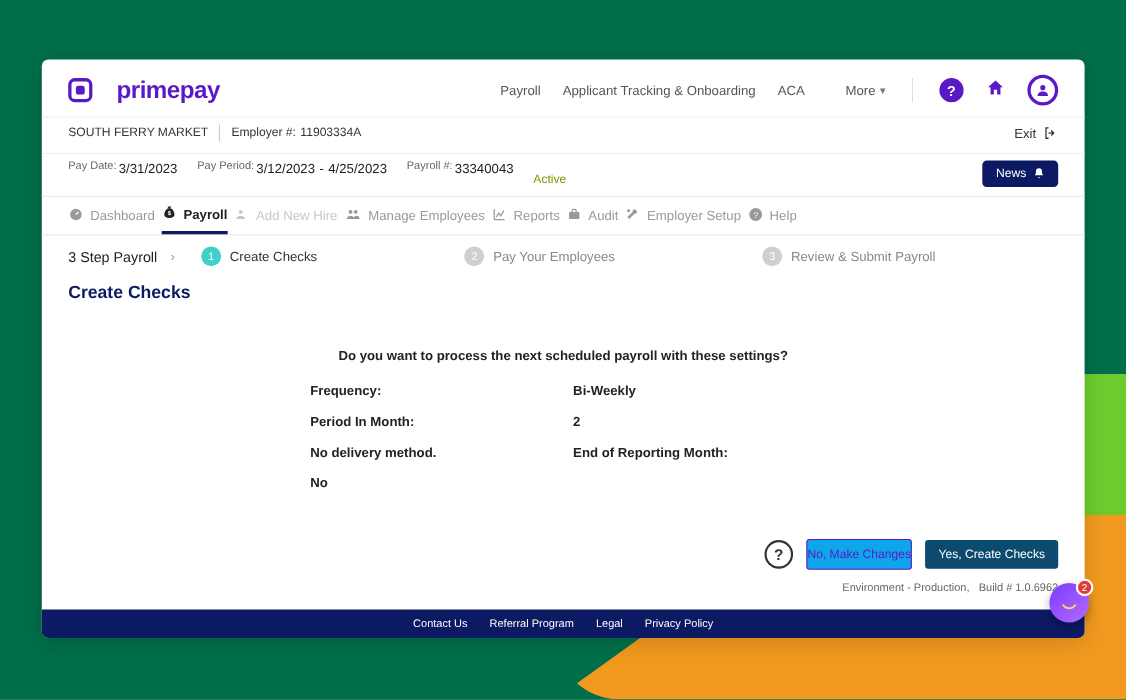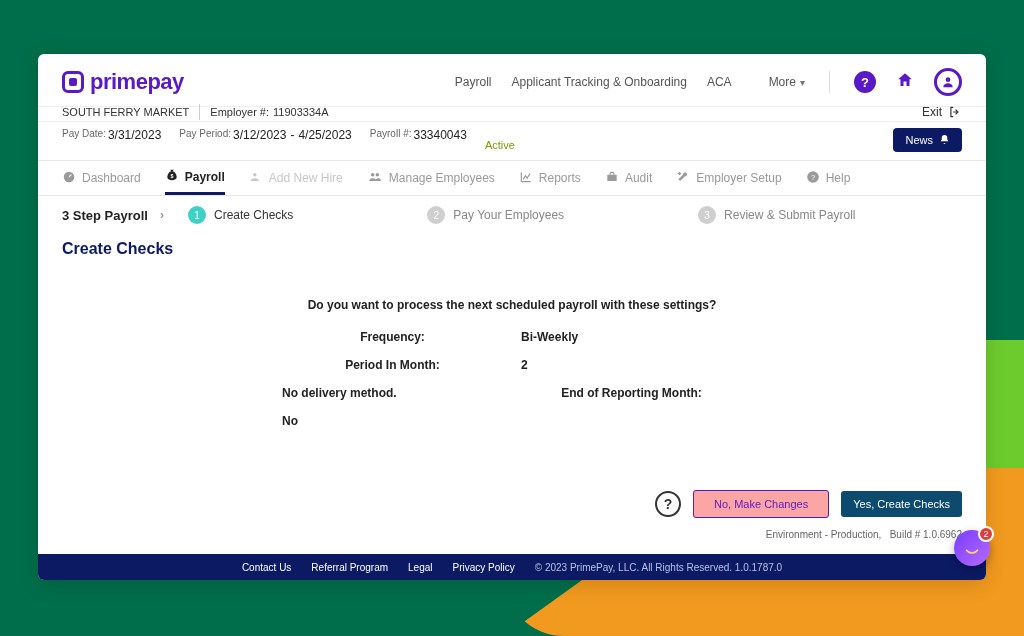--- a/index.html
+++ b/index.html
@@ -1,61 +1,61 @@
 <!DOCTYPE html>
 <html><head>
 <meta charset="utf-8">
 <style>
   * { box-sizing: border-box; margin: 0; padding: 0; }
   html, body { width: 1024px; height: 636px; font-family: Arial, Helvetica, sans-serif; background: #006e4a; overflow: hidden; }
   .frame { position: absolute; left: 38px; top: 54px; width: 948px; height: 526px; background: #fff; border-radius: 6px; box-shadow: 0 4px 20px rgba(0,0,0,.15); display: flex; flex-direction: column; }
   .topbar { display: flex; align-items: center; padding: 14px 24px 10px 24px; }
-  .logo { display: flex; align-items: center; gap: 6px; }
+  .logo { display: flex; align-items: center; gap: 22px; }
   .logo-mark { width: 22px; height: 22px; border: 3px solid #5a19c7; border-radius: 6px; position: relative; }
   .logo-mark::after { content:""; position:absolute; left:4px; top:4px; width:8px; height:8px; background:#5a19c7; border-radius:2px; }
   .logo-text { font-size: 22px; font-weight: 700; color: #5a19c7; letter-spacing: -0.5px; }
   .topnav { margin-left: auto; display: flex; align-items: center; gap: 20px; font-size: 12px; color: #555; }
   .topnav-item { cursor: pointer; }
   .more { display:flex; align-items:center; gap:4px;padding-left:17px; }
   .chev { font-size:10px; color:#777; }
   .divider-v { width:1px; height:22px; background:#ddd; margin:0 4px; }
   .icon-circle { width:22px; height:22px; border-radius:50%; display:flex; align-items:center; justify-content:center; }
   .help-icon-top { background:#5a19c7; color:#fff; font-size:13px; font-weight:700; }
   .home-icon { color:#5a19c7; font-size:16px; }
   .avatar-ring { width:28px; height:28px; border:3px solid #5a19c7; border-radius:50%; display:flex; align-items:center; justify-content:center; color:#5a19c7; font-size:14px; }
-  .subhead { display:flex; align-items:center; padding:0 24px 4px 24px; border-top:1px solid #eee; border-bottom:1px solid #eee; height:16px; font-size:11px; color:#333; }
+  .subhead { display:flex; align-items:center; padding:0 24px 4px 24px; border-top:1px solid #eee; border-bottom:1px solid #eee; height:34px; font-size:11px; color:#333; }
   .subhead .sep { width:1px; height:16px; background:#ccc; margin:0 10px; }
   .exit { margin-left:auto; display:flex; align-items:center; gap:6px; font-size:12px; color:#333; cursor:pointer; }
   .inforow { display:flex; align-items:flex-start; padding:6px 24px 8px 24px; gap:18px; font-size:11px; }
   .info-col { display:flex; flex-direction:row; gap:2px; }
   .info-label { color:#666; font-size:10px; }
   .info-val { color:#222; font-size:12px; }
   .pay-period-vals { display:flex; gap:4px; align-items:center; }
   .active-tag { color:#7a9a00; font-size:11px; align-self:flex-end; padding-bottom:1px; }
   .news-btn { margin-left:auto; background:#0b1a63; color:#fff; border:none; border-radius:4px; padding:6px 12px; font-size:11px; display:flex; align-items:flex-start; gap:6px; cursor:pointer; }
-  .tabbar { display:flex; align-items:center; gap:24px; padding:0 24px; border-top:1px solid #e8e8e8; border-bottom:1px solid #e8e8e8; height:36px; font-size:12px; color:#9a9a9a; }
+  .tabbar { display:flex; align-items:center; gap:6px; padding:0 24px; border-top:1px solid #e8e8e8; border-bottom:1px solid #e8e8e8; height:36px; font-size:12px; color:#9a9a9a; }
   .tab { display:flex; align-items:center; gap:6px; cursor:pointer; height:100%; }
   .tab.active { color:#222; border-bottom:3px solid #0b1a63; font-weight:700; }
   .tab-icon { font-size:13px; }
   .steps { display:flex; align-items:center; padding:10px 24px; font-size:12px; color:#888; gap:24px; }
-  .steps .title { color:#222; font-weight:700; font-size:13px; display:flex; align-items:center; gap:12px; }
+  .steps .title { color:#222; font-weight:400; font-size:13px; display:flex; align-items:center; gap:12px; }
   .steps .title .arrow { color:#999; font-size:12px; }
   .step { display:flex; align-items:center; gap:8px; }
   .step-num { width:18px; height:18px; border-radius:50%; background:#cfcfcf; color:#fff; font-size:10px; display:flex; align-items:center; justify-content:center; }
   .step.active .step-num { background:#3fd1c8; }
   .step.active { color:#333; }
   .content { padding:6px 24px 0 24px; flex:1; position:relative; }
   .page-title { color:#0b1a63; font-weight:700; font-size:16px; margin-bottom:40px; }
   .prompt { text-align:center; font-size:12px; font-weight:700; color:#222; margin-bottom:18px; }
   .kv-grid { display:grid; grid-template-columns: 1fr 1fr; column-gap:18px; row-gap:14px; width:460px; margin:0 auto; font-size:12px; }
-  .kv-label { text-align:center; font-weight:700; color:#222; }
+  .kv-label { text-align:left; font-weight:700; color:#222; }
   .kv-val { text-align:left; color:#222;font-weight:bold; }
   .action-row { position:absolute; right:24px; bottom:36px; display:flex; align-items:center; gap:12px; }
   .qmark { width:26px; height:26px; border:2px solid #333; border-radius:50%; display:flex; align-items:center; justify-content:center; font-weight:700; font-size:14px; color:#333; cursor:pointer; }
-  .btn-outline { border:1px solid #5a19c7; background:#fca5a5; color:#5a19c7; padding:7px 20px; font-size:11px; border-radius:3px; cursor:pointer; }
+  .btn-outline { border:1px solid #5a19c7; background:#0ea5e9; color:#5a19c7; padding:7px 0; font-size:11px; border-radius:3px; cursor:pointer; }
   .btn-solid { border:none; background:#0c4a6e; color:#fff; padding:7px 12px; font-size:11px; border-radius:3px; cursor:pointer; }
   .env { position:absolute; right:24px; bottom:14px; font-size:10px; color:#666; }
   .footer { background:#0b1a63; color:#fff; font-size:10px; height:26px; display:flex; align-items:center; justify-content:center; gap:20px; border-radius:0 0 6px 6px; }
   .footer .link { cursor:pointer; }
   .footer .copy { color:#b9c0e6; }
   
   .shape-green { position:absolute; right:0; top:340px; width:72px; height:140px; background:#6dcb2d; border-top-left-radius:30px; }
   .shape-orange { position:absolute; right:0; top:468px; width:520px; height:168px; background:#f29a1f; clip-path: polygon(100% 0, 100% 100%, 0 100%, 45% 0); border-bottom-left-radius:60px; }
   .chat-bubble { position:absolute; right:34px; bottom:70px; width:36px; height:36px; border-radius:50%; background: linear-gradient(135deg,#7a3cff,#b36bff); display:flex; align-items:center; justify-content:center; box-shadow:0 3px 8px rgba(0,0,0,.3); }
   .chat-bubble svg { width:20px; height:20px; }
@@ -254,21 +254,20 @@
       <span>Build #</span>
       <span>1.0.6962</span>
     </div>
   </div>
 
   <div class="footer">
     <span class="link">Contact Us</span>
     <span class="link">Referral Program</span>
     <span class="link">Legal</span>
     <span class="link">Privacy Policy</span>
-    <span class="copy">© 2023 PrimePay, LLC. All Rights Reserved.   1.0.1787.0</span>
   </div>
 
 </div>
 
 <div class="chat-bubble">
   <svg viewBox="0 0 24 24" fill="none" stroke="#ffcf6e" stroke-width="2">
       <path d="M5 14c2 3 5 4 7 4s5-1 7-4"></path>
     </svg>
   <div class="chat-badge">2</div>
 </div>

